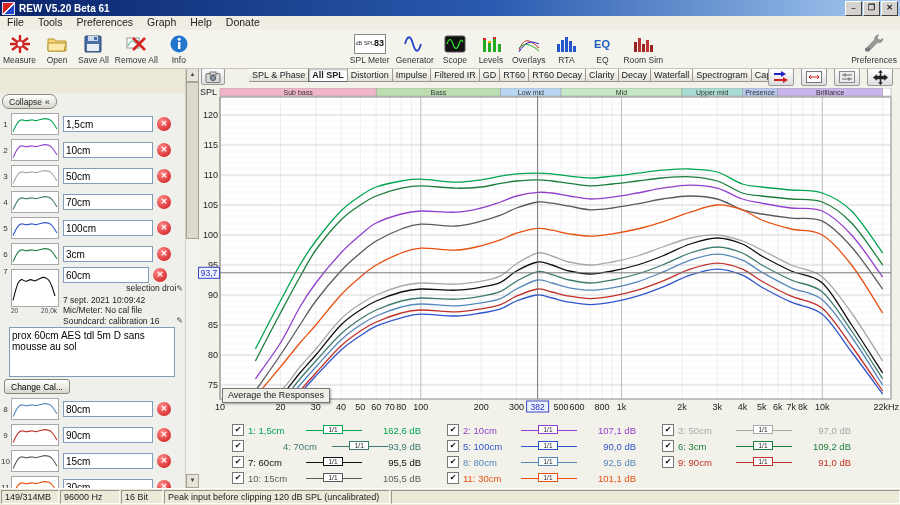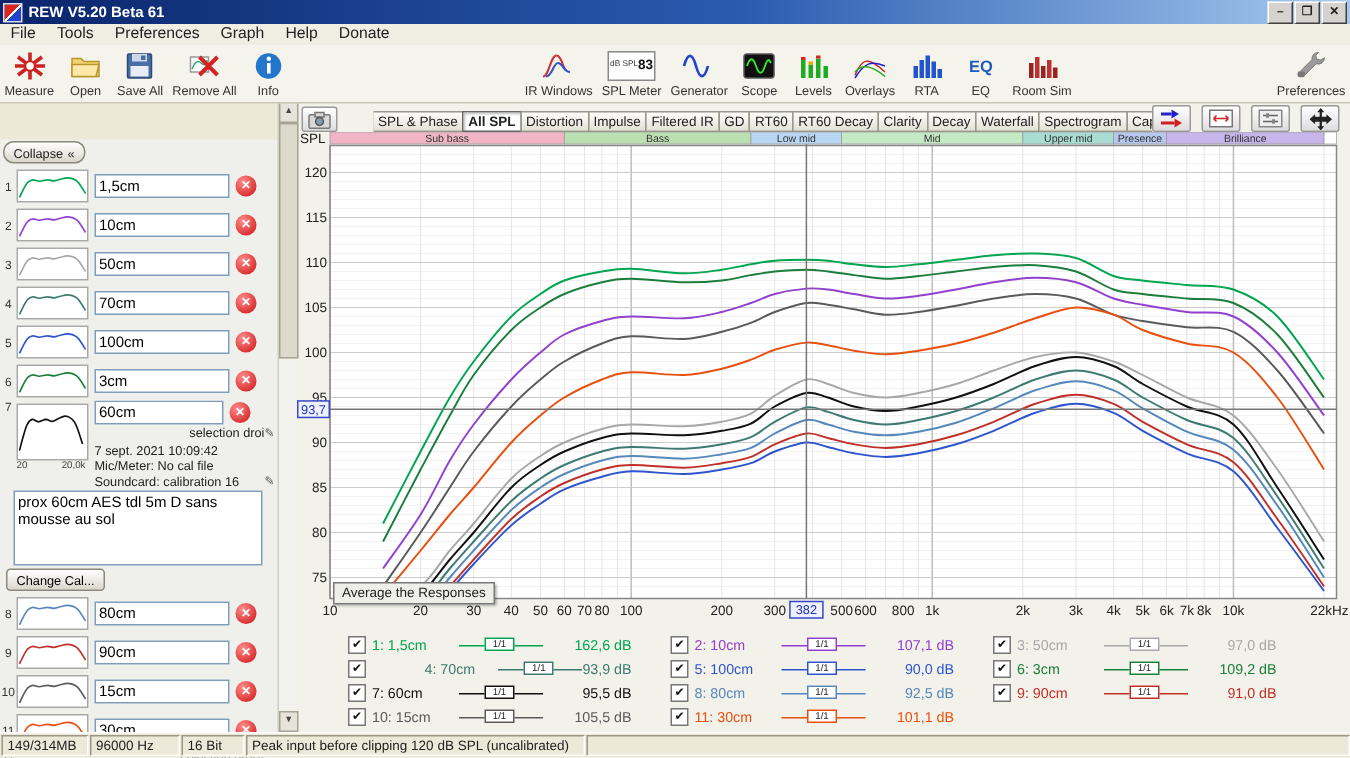--- a/index.html
+++ b/index.html
@@ -48,21 +48,21 @@
   .meas-foot{flex:none;display:flex;font-size:8.5px;color:#222;line-height:11px;}
   .foot-col{flex:1;padding:0 6px;}
   .foot-date{margin-left:50px;text-align:left;}
   
   .vscroll{position:absolute;left:185px;top:68px;width:13px;height:420px;background:#f2f2ee;border-left:1px solid #cfccc0;box-sizing:border-box;z-index:4;}
   .vs-btn{position:absolute;left:0;width:11px;height:12px;background:#e6e4da;border:1px solid #a8a494;font-size:6px;line-height:11px;text-align:center;color:#444;}
   .vs-up{top:0;}.vs-down{bottom:0;}
   .vs-thumb{position:absolute;left:0;top:14px;width:11px;height:155px;background:#dcdacc;border:1px solid #a8a494;}
   
   .main{position:absolute;left:198px;top:68px;width:702px;height:420px;background:#f2f1ea;}
-  .tabrow{position:absolute;left:0;top:0;width:100%;height:20px;display:flex;align-items:flex-end;}
+  .tabrow{position:absolute;left:0;top:0;width:100%;height:20px;display:flex;align-items:flex-start;}
   .cap-btn{width:22px;height:15px;margin-left:3px;border:1px solid #999;border-radius:2px;background:linear-gradient(#fff,#ddd);display:flex;align-items:center;justify-content:center;flex:none;}
   .tabs{display:flex;margin-left:24px;overflow:hidden;white-space:nowrap;}
   .tab{font-size:9px;padding:1px 3px;border:1px solid #9a988c;background:linear-gradient(#fdfdfb,#e3e1d6);color:#222;margin-left:-1px;flex:none;}
   .tab.active{background:#fff;border-color:#666;box-shadow:inset 1px 1px 2px #bbb;font-weight:bold;}
   .tr-sp{flex:1;}
   .tr-btn{width:24px;height:16px;border:1px solid #999;background:linear-gradient(#fff,#ddd);border-radius:2px;margin-right:7px;display:flex;align-items:center;justify-content:center;flex:none;}
   #graph{position:absolute;left:0;top:20px;}
   .avgbtn{position:absolute;left:24px;top:320px;height:13px;line-height:13px;background:#efefe9;border:1px solid #777;font-size:9px;padding:0 5px;box-shadow:1px 1px 2px rgba(0,0,0,.35);color:#222;z-index:3;}
   
   .legend{position:absolute;left:0;top:352px;width:100%;height:68px;padding-left:34px;box-sizing:border-box;display:grid;grid-template-columns:repeat(3,215px);grid-auto-rows:16px;align-content:center;}
@@ -146,29 +146,20 @@
             <circle cx="11" cy="10" r="8.5" fill="#2277cc"></circle>
             <rect x="10" y="8" width="2.4" height="7" fill="#fff"></rect>
             <circle cx="11.2" cy="5.2" r="1.5" fill="#fff"></circle>
           </svg>
         </div>
         <div class="tb-label">Info</div>
       </div>
     </div>
     <div class="tb-sp"></div>
     <div class="tb-group">
-      <div class="tb-item">
-        <div class="tb-icon">
-          <svg width="22" height="20" viewBox="0 0 22 20">
-            <path d="M1 17C5 17 6 3 10 3s4 10 7 10" stroke="#cc3333" fill="none" stroke-width="1.4"></path>
-            <path d="M3 17c4 0 5-9 8-9s4 6 8 6" stroke="#3355cc" fill="none" stroke-width="1.4"></path>
-          </svg>
-        </div>
-        <div class="tb-label">IR Windows</div>
-      </div>
       <div class="tb-item">
         <div class="tb-icon">
           <div class="tb-meter">
             <span class="cap">dB SPL</span>
             <span class="val">83</span>
           </div>
         </div>
         <div class="tb-label">SPL Meter</div>
       </div>
       <div class="tb-item">

